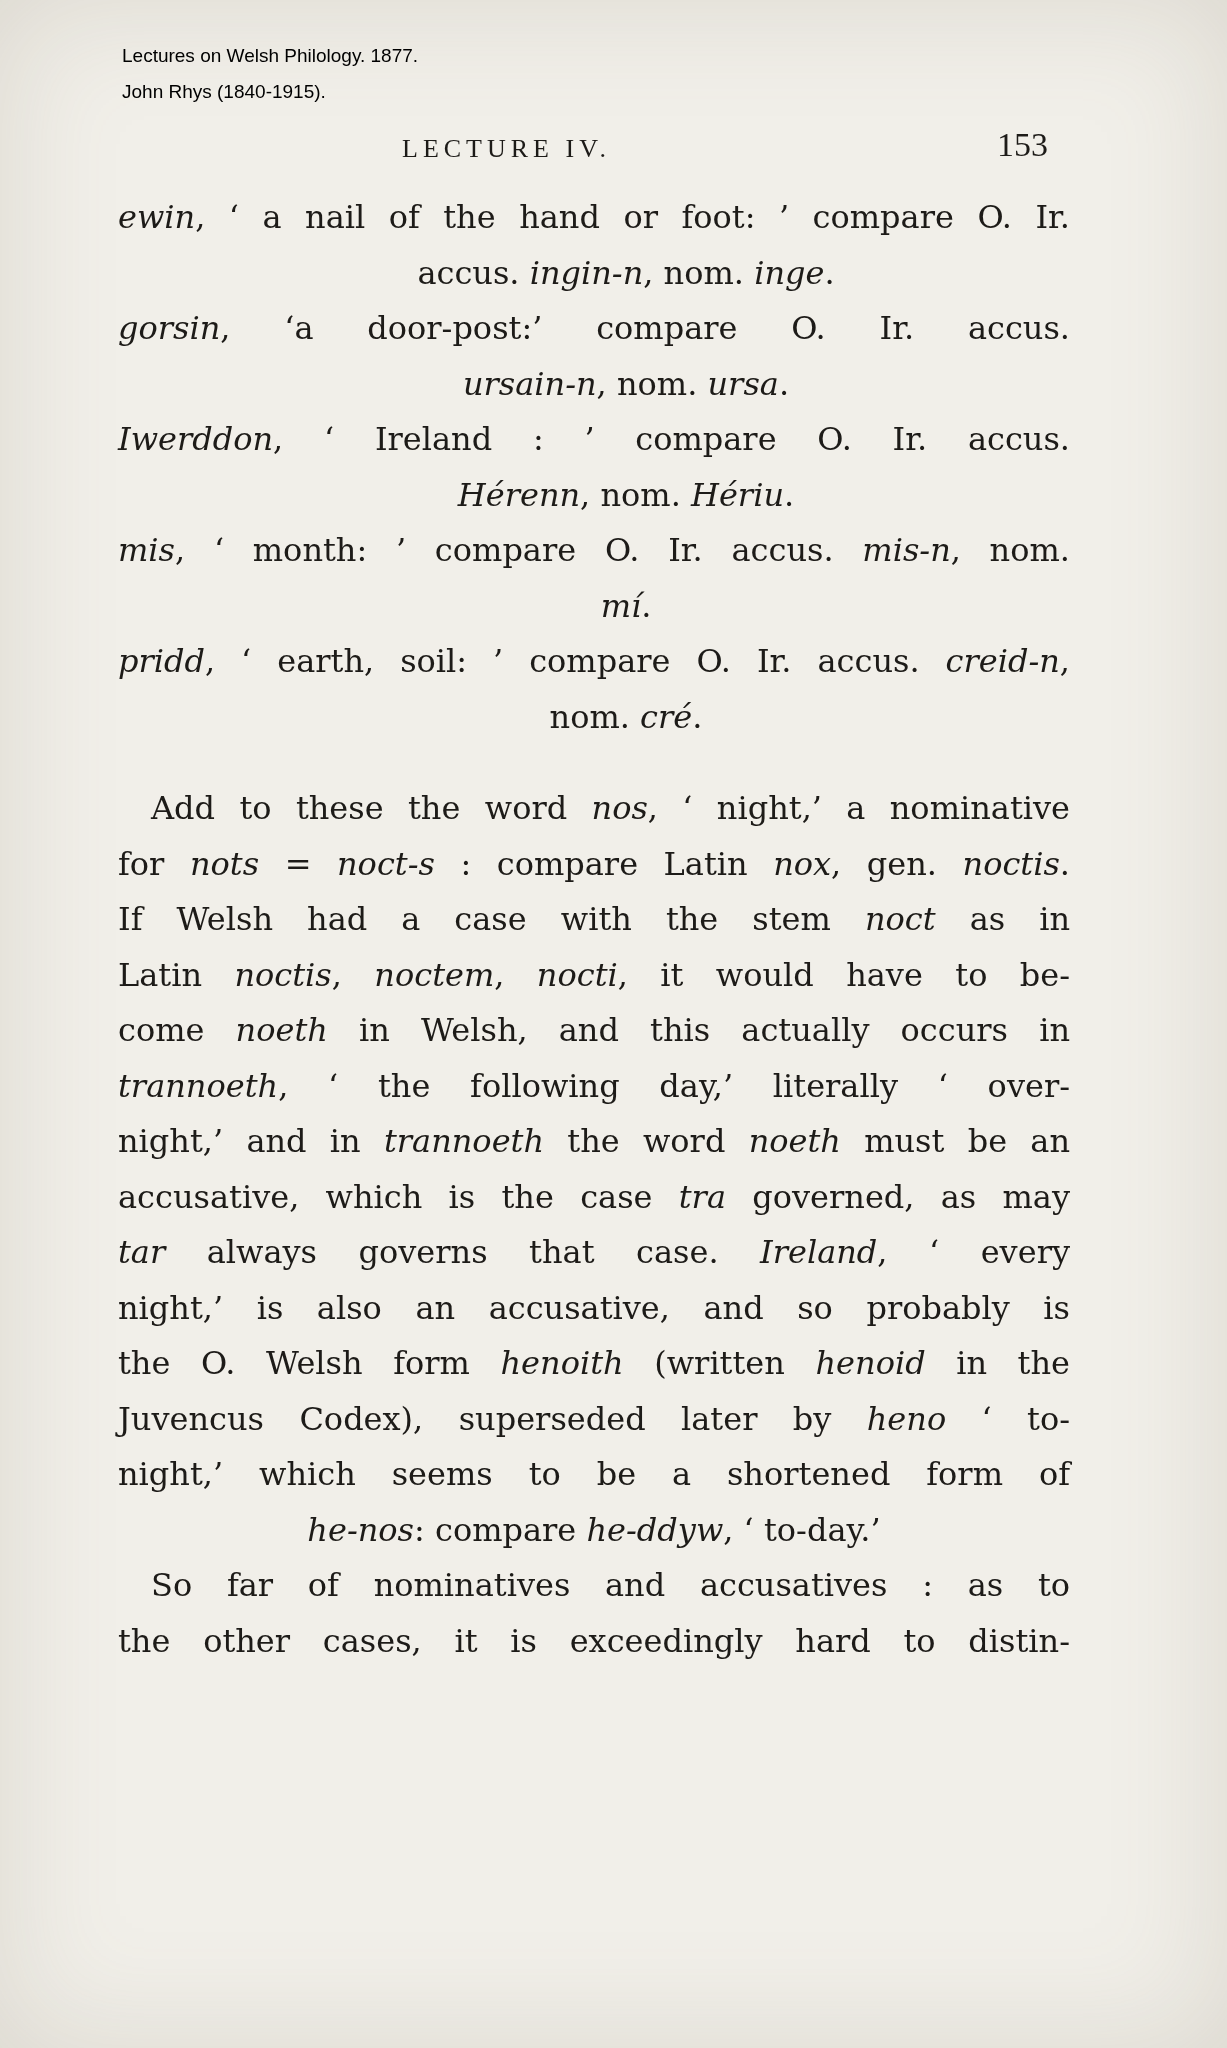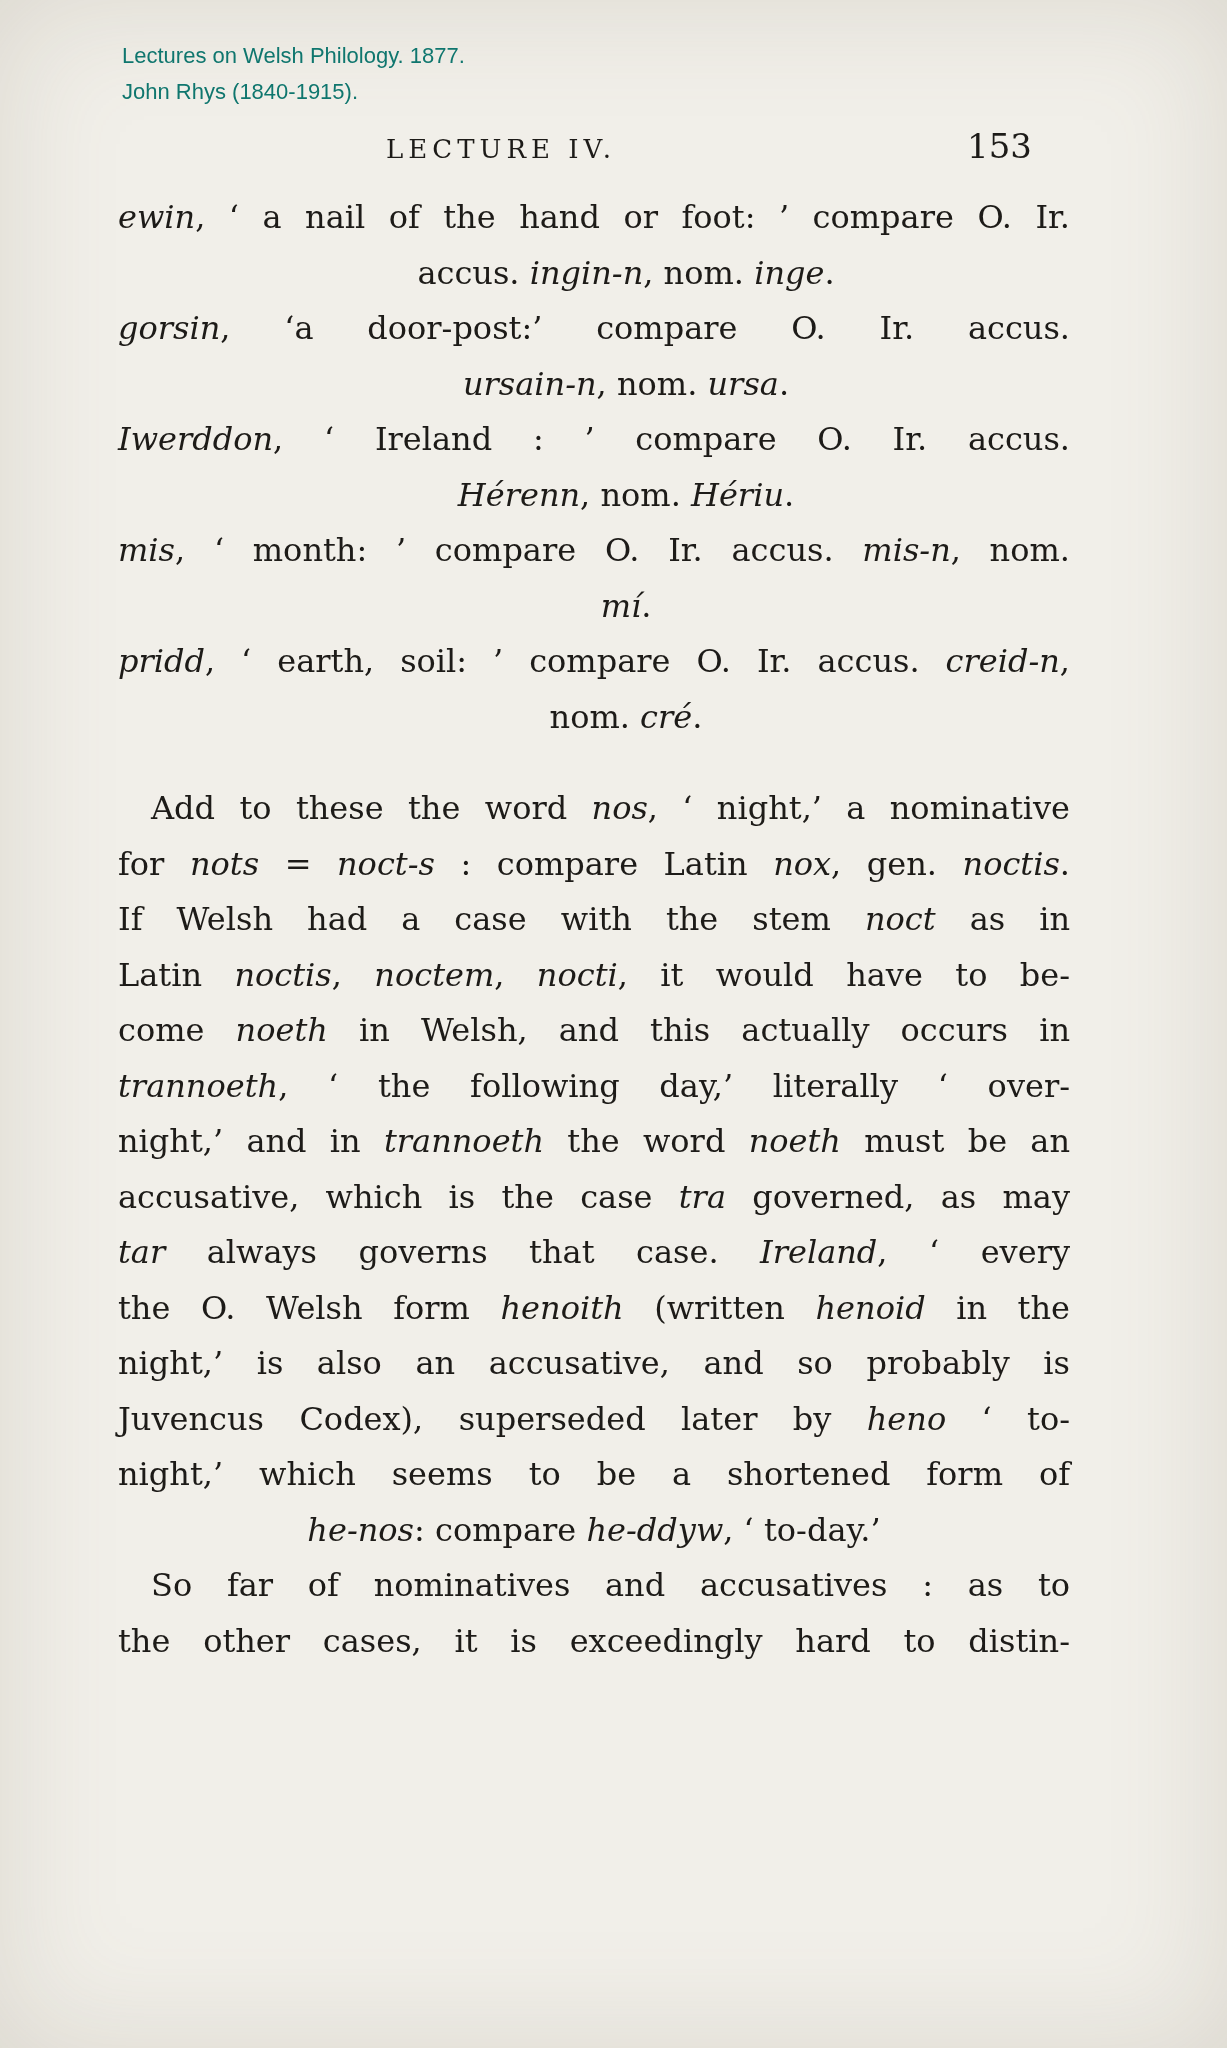--- a/index.html
+++ b/index.html
@@ -12,30 +12,31 @@
     box-shadow: inset 0 0 120px rgba(120,110,90,0.18);
     color: #1d1b18;
     font-family: "DejaVu Serif", serif;
     overflow: hidden;
   }
   .annotation {
     position: absolute;
     left: 122px;
     top: 38px;
     font-family: "Liberation Sans", sans-serif;
-    font-size: 22px;
+    font-size: 19px;
     line-height: 36px;
-    color: #0f766e;
+    color: #000000;
   }
   .running-header {
     position: absolute;
-    left: 128px;
+    left: 144px;
     top: 126px;
     width: 950px;
     height: 50px;
+    font-family: Liberation Serif, serif;
   }
   .lecture-title {
     position: absolute;
     left: 258px;
     top: 8px;
     font-size: 26px;
     letter-spacing: 5px;
     font-weight: 500;
   }
   .page-number {
@@ -93,22 +94,22 @@
       <div class="gap"></div>
       <div class="line indent just"><span>Add to these the word </span><i>nos</i><span>, ‘ night,’ a nominative</span></div>
       <div class="line just"><span>for </span><i>nots</i><span> = </span><i>noct-s</i><span> : compare Latin </span><i>nox</i><span>, gen. </span><i>noctis</i><span>.</span></div>
       <div class="line just"><span>If Welsh had a case with the stem </span><i>noct</i><span> as in</span></div>
       <div class="line just"><span>Latin </span><i>noctis</i><span>, </span><i>noctem</i><span>, </span><i>nocti</i><span>, it would have to be-</span></div>
       <div class="line just"><span>come </span><i>noeth</i><span> in Welsh, and this actually occurs in</span></div>
       <div class="line just"><i>trannoeth</i><span>, ‘ the following day,’ literally ‘ over-</span></div>
       <div class="line just"><span>night,’ and in </span><i>trannoeth</i><span> the word </span><i>noeth</i><span> must be an</span></div>
       <div class="line just"><span>accusative, which is the case </span><i>tra</i><span> governed, as may</span></div>
       <div class="line just"><i>tar</i><span> always governs that case. </span><i>Ireland</i><span>, ‘ every</span></div>
+      <div class="line just"><span>night,’ is also an accusative, and so probably is</span></div>
       <div class="line just"><span>the O. Welsh form </span><i>henoith</i><span> (written </span><i>henoid</i><span> in the</span></div>
-      <div class="line just"><span>night,’ is also an accusative, and so probably is</span></div>
       <div class="line just"><span>Juvencus Codex), superseded later by </span><i>heno</i><span> ‘ to-</span></div>
       <div class="line just"><span>night,’ which seems to be a shortened form of</span></div>
       <div class="line"><i>he-nos</i><span>: compare </span><i>he-ddyw</i><span>, ‘ to-day.’</span></div>
       <div class="line indent just"><span>So far of nominatives and accusatives : as to</span></div>
       <div class="line just"><span>the other cases, it is exceedingly hard to distin-</span></div>
     </div>
 
 </div>
 
 </body></html>

